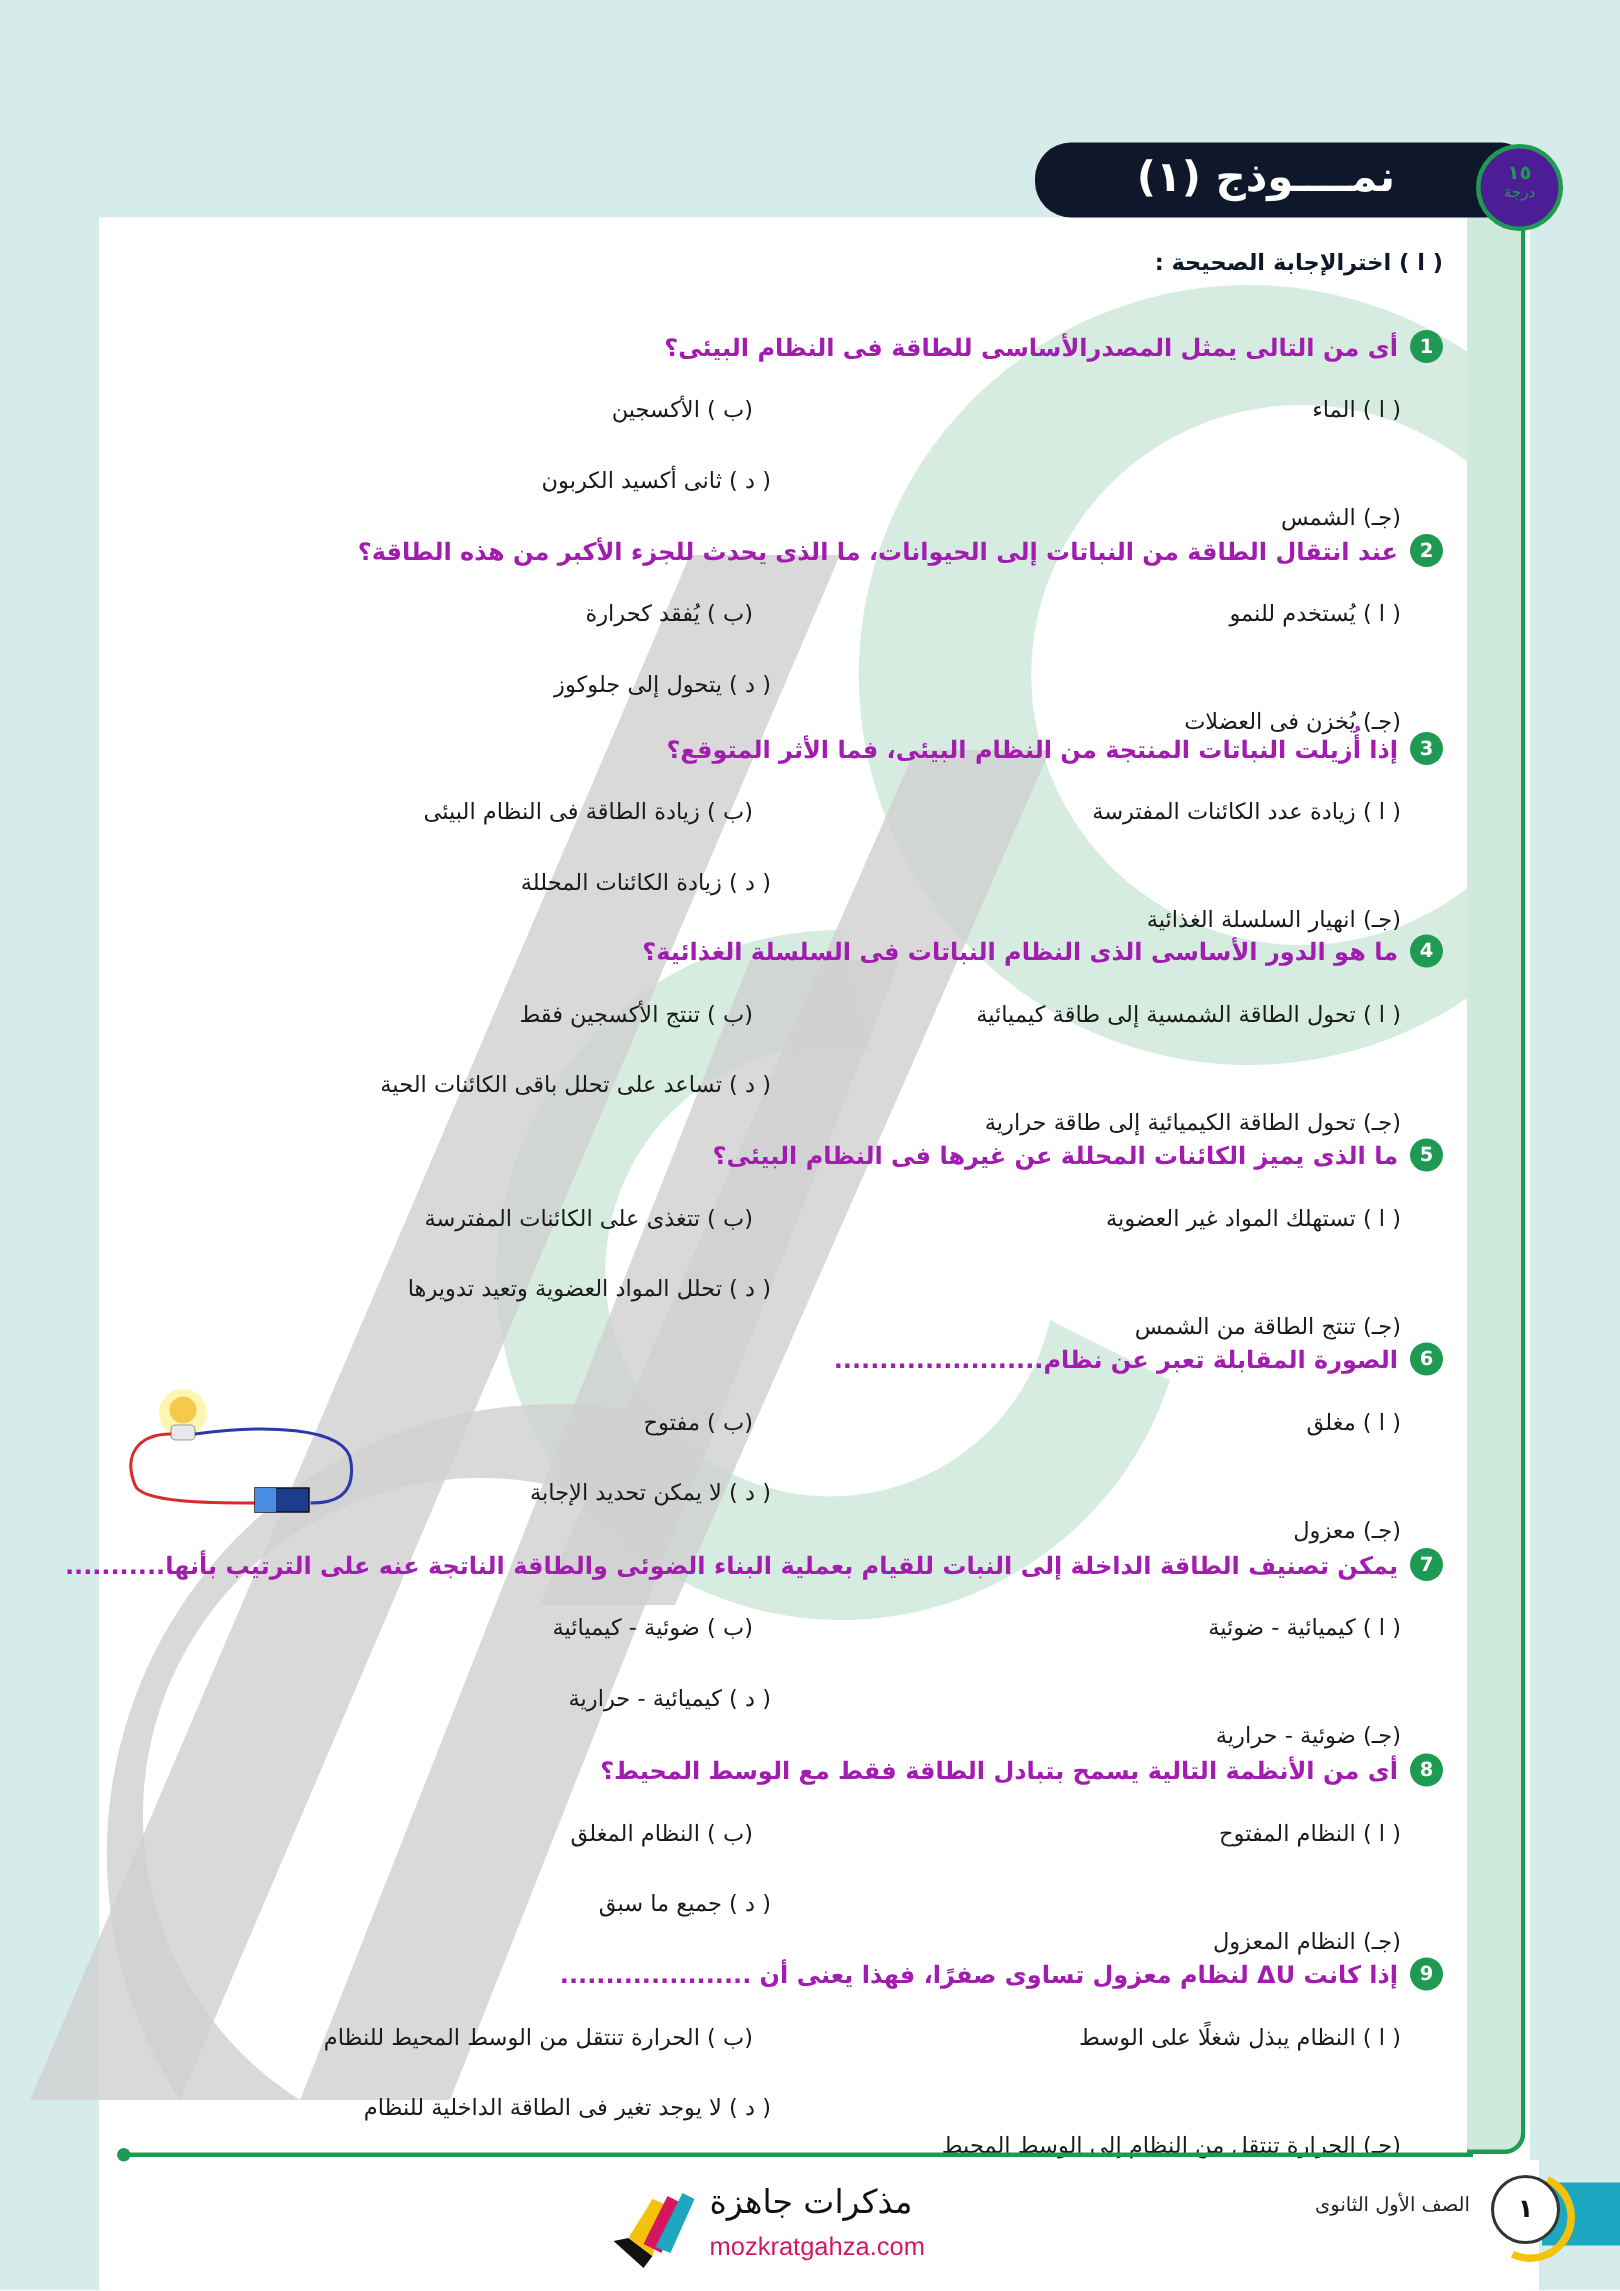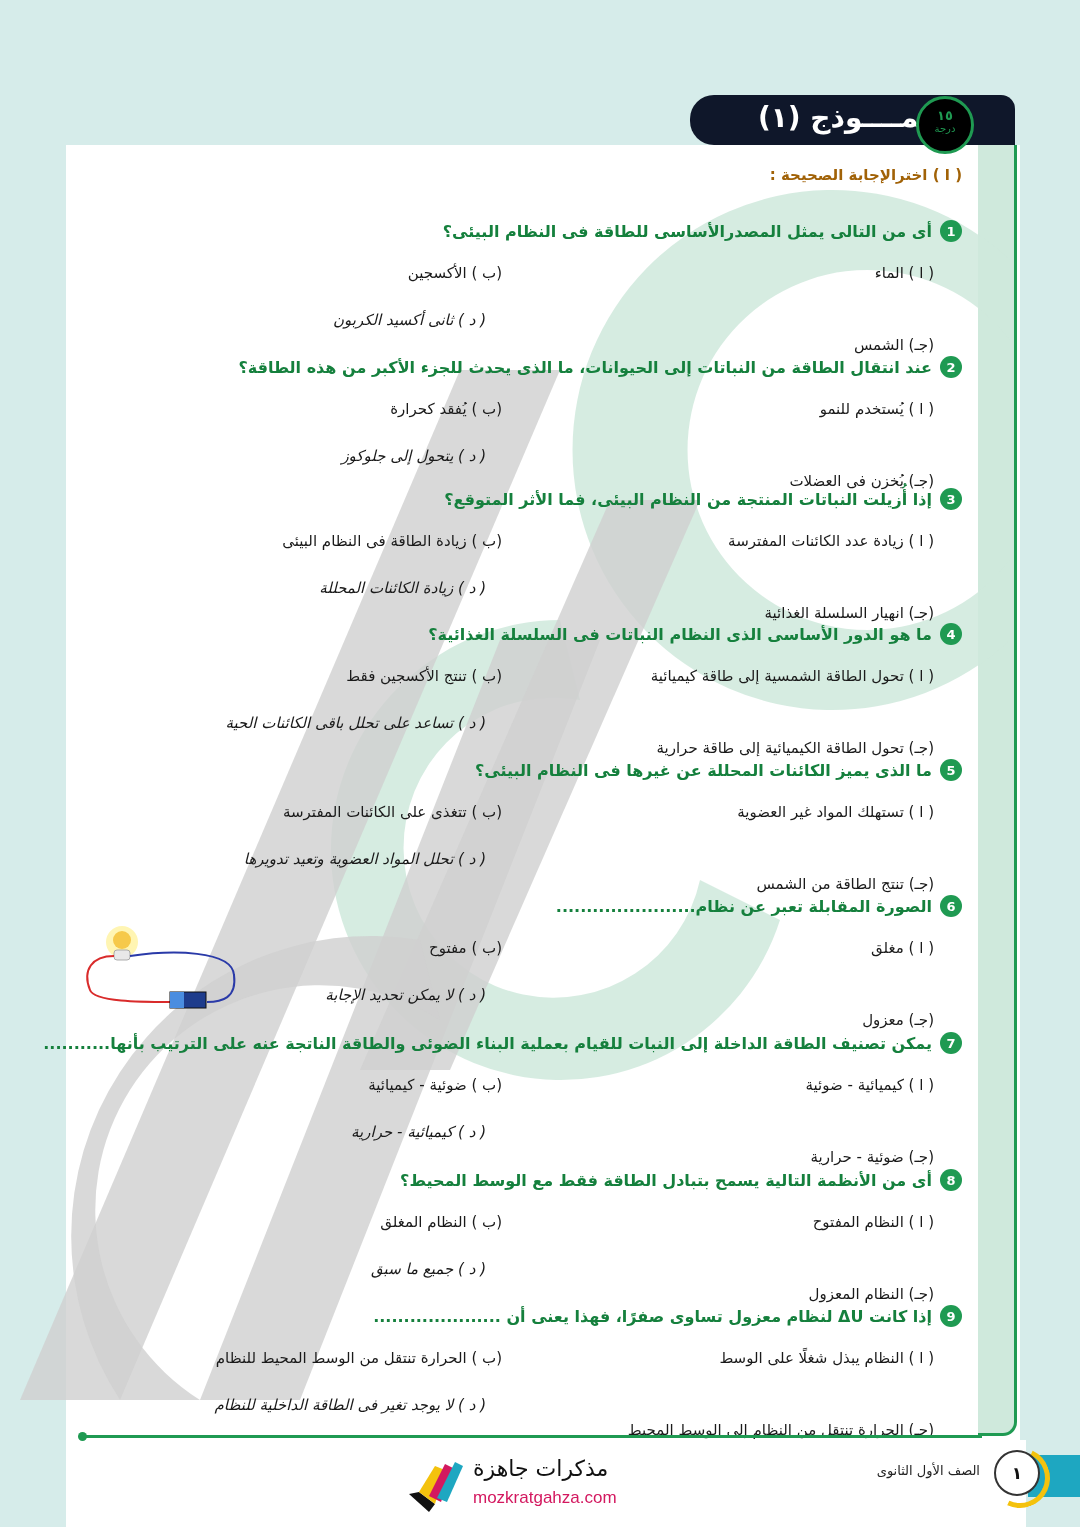--- a/index.html
+++ b/index.html
@@ -31,45 +31,45 @@
   .header-bar {
     position:absolute; left:690px; top:95px; width:325px; height:50px;
     background:#0f172a; border-top-left-radius:24px; border-top-right-radius:14px;
     border-bottom-left-radius:24px;
   }
   .header-title {
     position:absolute; right:85px; top:6px; color:#fff; font-weight:bold; font-size:28px;
     white-space:nowrap;
   }
   .score-circle {
-    position:absolute; left:916px; top:96px; width:52px; height:52px; border-radius:50%;
-    background:#000000; border:3px solid #1f9a52; text-align:center; color:#1f9a52;
+    position:absolute; left:984px; top:96px; width:52px; height:52px; border-radius:50%;
+    background:#4c1d95; border:3px solid #1f9a52; text-align:center; color:#1f9a52;
   }
   .score-num { display:block; font-size:13px; line-height:15px; margin-top:9px; font-weight:bold; }
   .score-unit { display:block; font-size:10px; line-height:12px; }
 
   .section-title {
-    position:absolute; right:118px; top:166px; color:#a16207; font-weight:bold; font-size:15px;
+    position:absolute; right:118px; top:166px; color:#0f172a; font-weight:bold; font-size:15px;
   }
 
   .q {
     position:absolute; right:118px; width:900px; height:135px;
   }
   .q-head { position:absolute; right:0; top:0; height:26px; display:flex; align-items:center; }
   .q-num {
     width:22px; height:22px; border-radius:50%; background:#1f9a52; color:#fff; font-weight:bold;
     font-size:13px; display:flex; align-items:center; justify-content:center; margin-left:8px;
     flex-shrink:0;
   }
-  .q-text { font-weight:bold; font-size:16px; color:#15803d; white-space:nowrap; }
+  .q-text { font-weight:bold; font-size:16px; color:#a21caf; white-space:nowrap; }
   .opt { position:absolute; font-size:15px; color:#1a1a1a; white-space:nowrap; }
   .opt.a { right:28px; top:46px; }
   .opt.b { right:460px; top:46px; }
   .opt.c { right:28px; top:93px;margin-top:25px; }
-  .opt.d { right:476px; top:93px;font-style:italic; }
+  .opt.d { right:448px; top:93px; }
 
   .circuit { position:absolute; left:82px; top:920px; width:160px; height:90px; }
 
   .logo { position:absolute; left:405px; top:1450px; width:260px; height:70px; }
   .logo-ar { position:absolute; left:68px; top:6px; font-size:22px; font-weight:normal; color:#111; letter-spacing:4px; direction:rtl; }
   .logo-url { position:absolute; left:68px; top:38px; font-size:17px; font-weight:normal; color:#d3185f; direction:ltr; font-family:"Liberation Sans", sans-serif;}
 
   .page-tab { position:absolute; left:1028px; top:1455px; width:52px; height:42px; background:#1ea7c1; }
   .page-circle-y { position:absolute; left:990px; top:1448px; width:50px; height:50px; border-radius:50%; border:5px solid #f4c20d; border-left-color:transparent; border-top-color:transparent; transform:rotate(-20deg); }
   .page-circle { position:absolute; left:994px; top:1450px; width:42px; height:42px; border-radius:50%; border:2px solid #333; background:#fff; display:flex; align-items:center; justify-content:center; font-size:17px; font-weight:bold; color:#111; }

